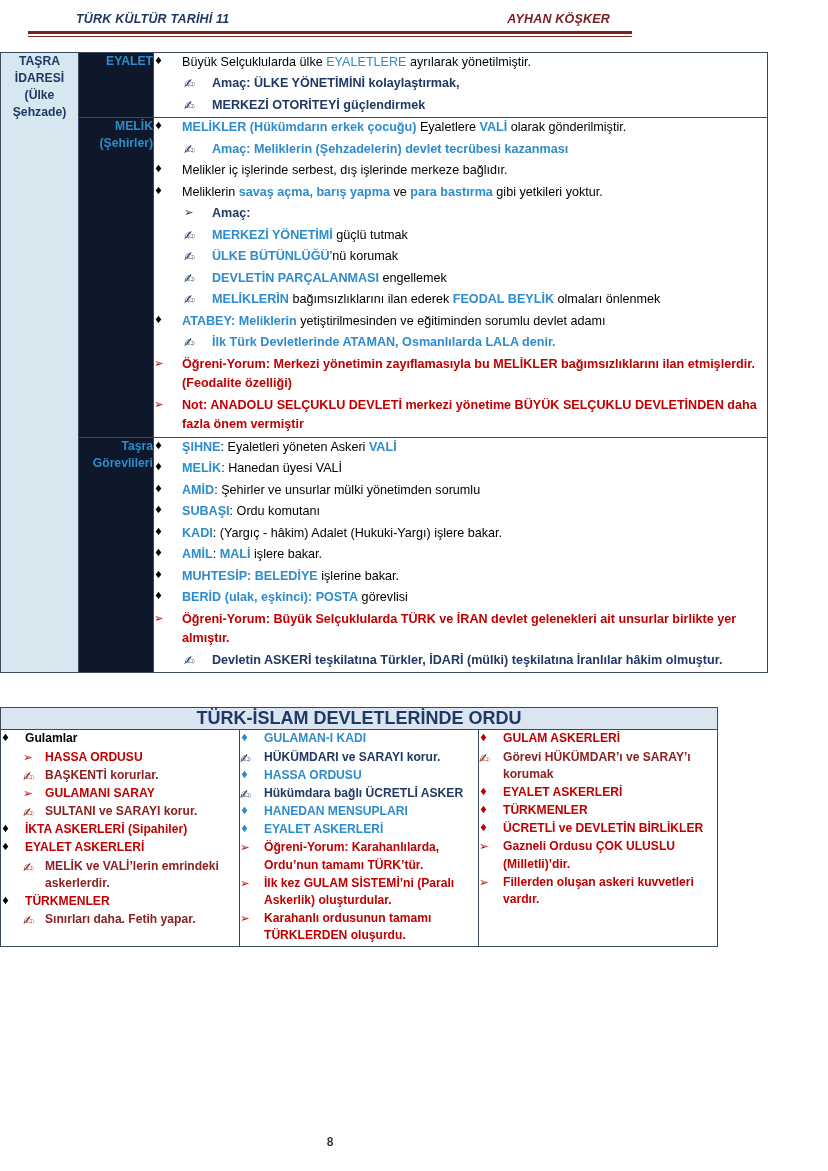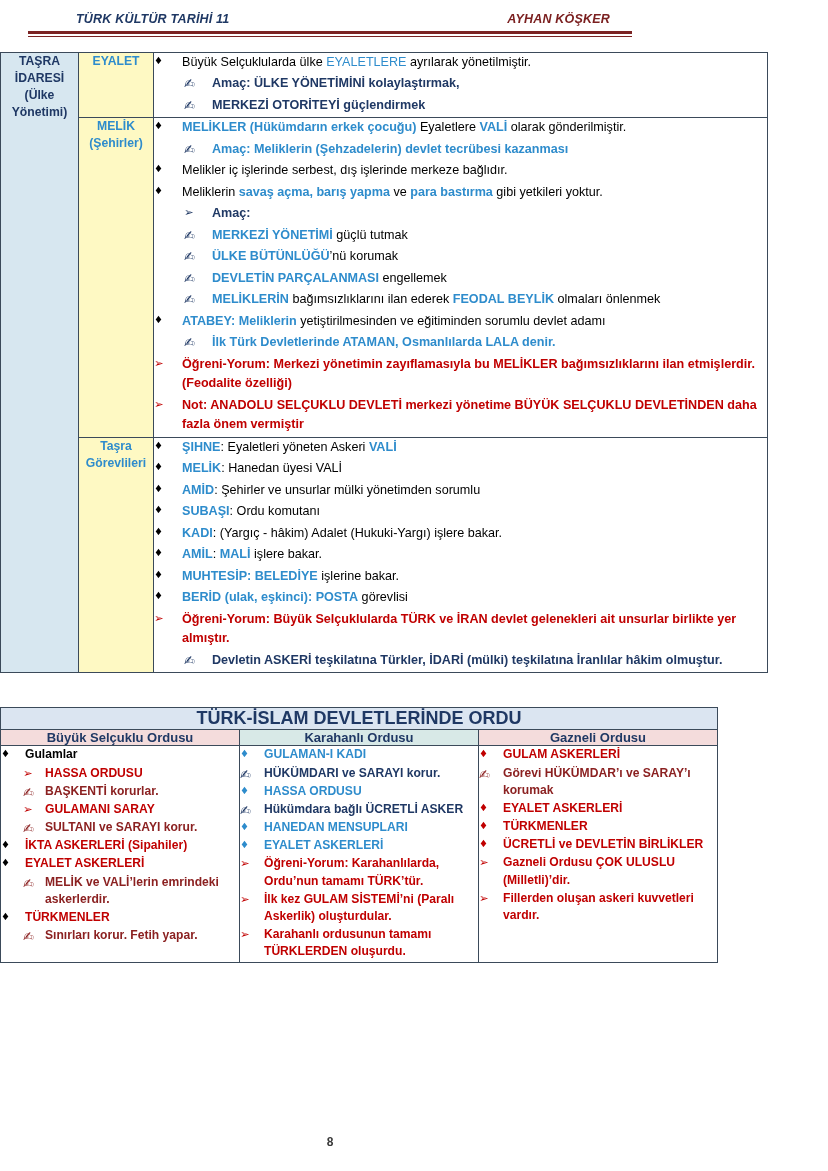--- a/index.html
+++ b/index.html
@@ -67,27 +67,27 @@
     background: #d7e7f0;
     text-align: center;
     vertical-align: middle;
     font-weight: bold;
     font-size: 12.2px;
     color: #1f3864;
     line-height: 1.42;
   }
   .col-sub {
     width: 74px;
-    text-align: center;
+    text-align: right;
     vertical-align: middle;
     font-weight: bold;
     font-size: 12.2px;
     color: #2e8ccc;
     line-height: 1.42;
-    background: #fef9c3;
+    background: #0f172a;
   }
   .col-body {
     padding: 7px 10px 8px 8px;
     background: #ffffff;
   }
 
   
   ul.bl { list-style: none; margin: 0; padding: 0; }
   ul.bl li {
     position: relative;
@@ -186,21 +186,21 @@
   </div>
   <div class="hdr-rule"></div>
 
   <table class="tbl" id="table-one">
     <tbody id="t1-body">
         <tr>
           <td class="col-group" rowspan="3">
             <div>TAŞRA</div>
             <div>İDARESİ</div>
             <div>(Ülke</div>
-            <div>Yönetimi)</div>
+            <div>Şehzade)</div>
           </td>
           <td class="col-sub">
             <div>EYALET</div>
           </td>
           <td class="col-body">
             <ul class="bl">
               <li class="lvl1"><span class="mk mk-diamond c-blk">♦</span><span><span class="c-blk">Büyük Selçuklularda ülke </span><span class="c-blue">EYALETLERE</span><span class="c-blk"> ayrılarak yönetilmiştir.</span></span></li>
               <li class="lvl2"><span class="mk mk-curl c-navy">✍</span><span class="b"><span class="c-navy b">Amaç: ÜLKE YÖNETİMİNİ kolaylaştırmak,</span></span></li>
               <li class="lvl2"><span class="mk mk-curl c-navy">✍</span><span class="b"><span class="c-navy b">MERKEZİ OTORİTEYİ güçlendirmek</span></span></li>
             </ul>
@@ -250,38 +250,33 @@
           </td>
         </tr>
       </tbody>
   </table>
 
   <table class="tbl" id="table-two">
     <tbody>
       <tr>
         <td class="t2-title" colspan="3">TÜRK-İSLAM DEVLETLERİNDE ORDU</td>
       </tr>
-      <tr id="t2-head-row">
-          <td class="t2-head rose" style="width: 255px;">Büyük Selçuklu Ordusu</td>
-          <td class="t2-head teal" style="width: 250px;">Karahanlı Ordusu</td>
-          <td class="t2-head rose" style="width: 213px;">Gazneli Ordusu</td>
-        </tr>
       <tr id="t2-body-row">
           <td class="t2-body">
             <ul class="bl">
               <li class="lvl1b"><span class="mk mk-diamond c-blk">♦</span><span class="b"><span class="c-blk b">Gulamlar</span></span></li>
               <li class="lvl2b"><span class="mk mk-arrow c-red">➢</span><span class="b"><span class="c-red b">HASSA ORDUSU</span></span></li>
               <li class="lvl2b"><span class="mk mk-curl c-dred">✍</span><span class="b"><span class="c-dred b">BAŞKENTİ korurlar.</span></span></li>
               <li class="lvl2b"><span class="mk mk-arrow c-red">➢</span><span class="b"><span class="c-red b">GULAMANI SARAY</span></span></li>
               <li class="lvl2b"><span class="mk mk-curl c-dred">✍</span><span class="b"><span class="c-dred b">SULTANI ve SARAYI korur.</span></span></li>
               <li class="lvl1b"><span class="mk mk-diamond c-blk">♦</span><span class="b"><span class="c-red b">İKTA ASKERLERİ (Sipahiler)</span></span></li>
               <li class="lvl1b"><span class="mk mk-diamond c-blk">♦</span><span class="b"><span class="c-red b">EYALET ASKERLERİ</span></span></li>
               <li class="lvl2b"><span class="mk mk-curl c-dred">✍</span><span class="b"><span class="c-dred b">MELİK ve VALİ’lerin emrindeki askerlerdir.</span></span></li>
               <li class="lvl1b"><span class="mk mk-diamond c-blk">♦</span><span class="b"><span class="c-red b">TÜRKMENLER</span></span></li>
-              <li class="lvl2b"><span class="mk mk-curl c-dred">✍</span><span class="b"><span class="c-dred b">Sınırları korur. Fetih yapar.</span></span></li>
+              <li class="lvl2b"><span class="mk mk-curl c-dred">✍</span><span class="b"><span class="c-dred b">Sınırları daha. Fetih yapar.</span></span></li>
             </ul>
           </td>
           <td class="t2-body">
             <ul class="bl">
               <li class="lvl1b"><span class="mk mk-diamond c-blue">♦</span><span class="b"><span class="c-blue b"> GULAMAN-I KADI</span></span></li>
               <li class="lvl1b"><span class="mk mk-curl c-navy">✍</span><span class="b"><span class="c-navy b">HÜKÜMDARI ve SARAYI korur.</span></span></li>
               <li class="lvl1b"><span class="mk mk-diamond c-blue">♦</span><span class="b"><span class="c-blue b">HASSA ORDUSU</span></span></li>
               <li class="lvl1b"><span class="mk mk-curl c-navy">✍</span><span class="b"><span class="c-navy b">Hükümdara bağlı ÜCRETLİ ASKER</span></span></li>
               <li class="lvl1b"><span class="mk mk-diamond c-blue">♦</span><span class="b"><span class="c-blue b">HANEDAN MENSUPLARI</span></span></li>
               <li class="lvl1b"><span class="mk mk-diamond c-blue">♦</span><span class="b"><span class="c-blue b">EYALET ASKERLERİ</span></span></li>

